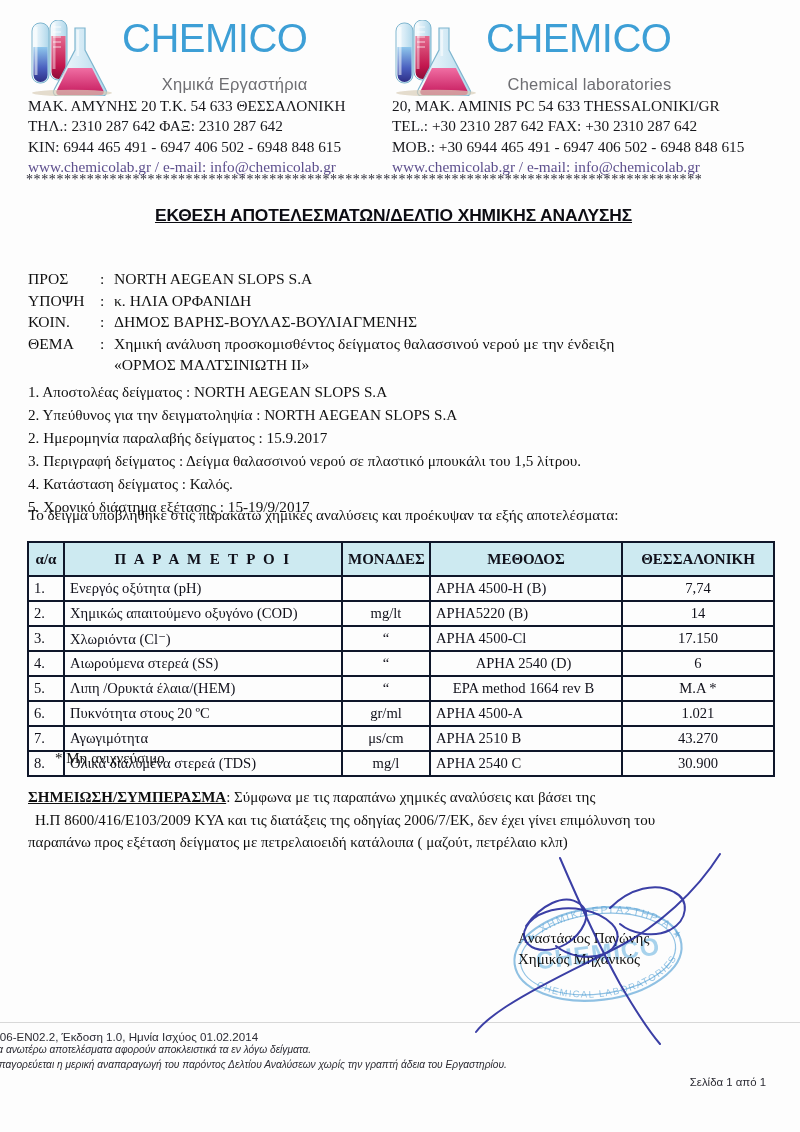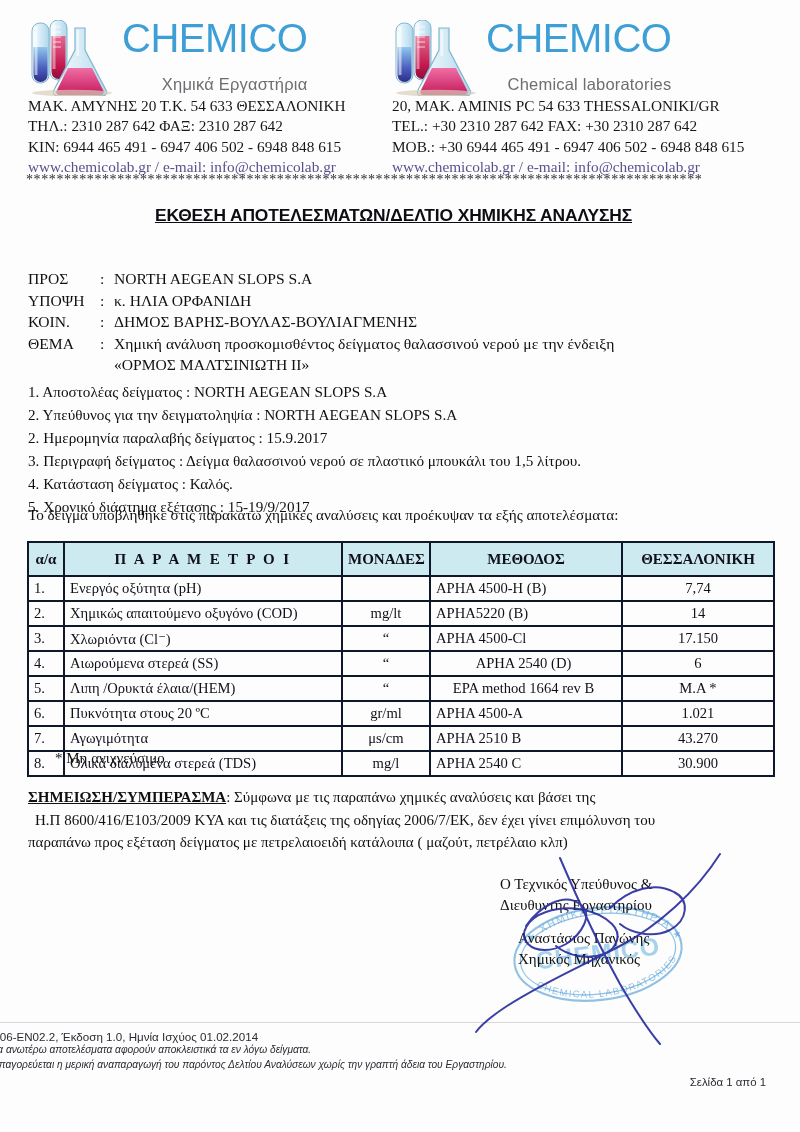--- a/index.html
+++ b/index.html
@@ -533,24 +533,20 @@
   <div class="footnote-star">* Μη ανιχνεύσιμο</div>
 
   <div class="conclusion">
     <div>
       <span class="lead">ΣΗΜΕΙΩΣΗ/ΣΥΜΠΕΡΑΣΜΑ</span><span>: Σύμφωνα με τις παραπάνω χημικές αναλύσεις και βάσει της</span>
     </div>
     <div class="l2">Η.Π 8600/416/Ε103/2009 ΚΥΑ και τις διατάξεις της οδηγίας 2006/7/ΕΚ, δεν έχει γίνει επιμόλυνση του</div>
     <div>παραπάνω προς εξέταση δείγματος με πετρελαιοειδή κατάλοιπα ( μαζούτ, πετρέλαιο κλπ)</div>
   </div>
 
-  <div class="signature">
-    <div>Ο Τεχνικός Υπεύθυνος &amp;</div>
-    <div>Διευθυντής Εργαστηρίου</div>
-  </div>
 
   <div class="stamp">
     <svg viewBox="0 0 200 116" width="200" height="116" aria-hidden="true">
       <defs>
         <path id="arcTop" d="M 22 62 A 80 46 0 0 1 180 54"></path>
         <path id="arcBot" d="M 20 66 A 82 44 0 0 0 182 60"></path>
       </defs>
       <g transform="rotate(-7 100 58)" opacity="0.62" fill="none" stroke="#4f9ed4" stroke-width="2.1">
         <ellipse cx="100" cy="58" rx="84" ry="46"></ellipse>
         <ellipse cx="100" cy="58" rx="78" ry="40" stroke-width="1.2"></ellipse>

